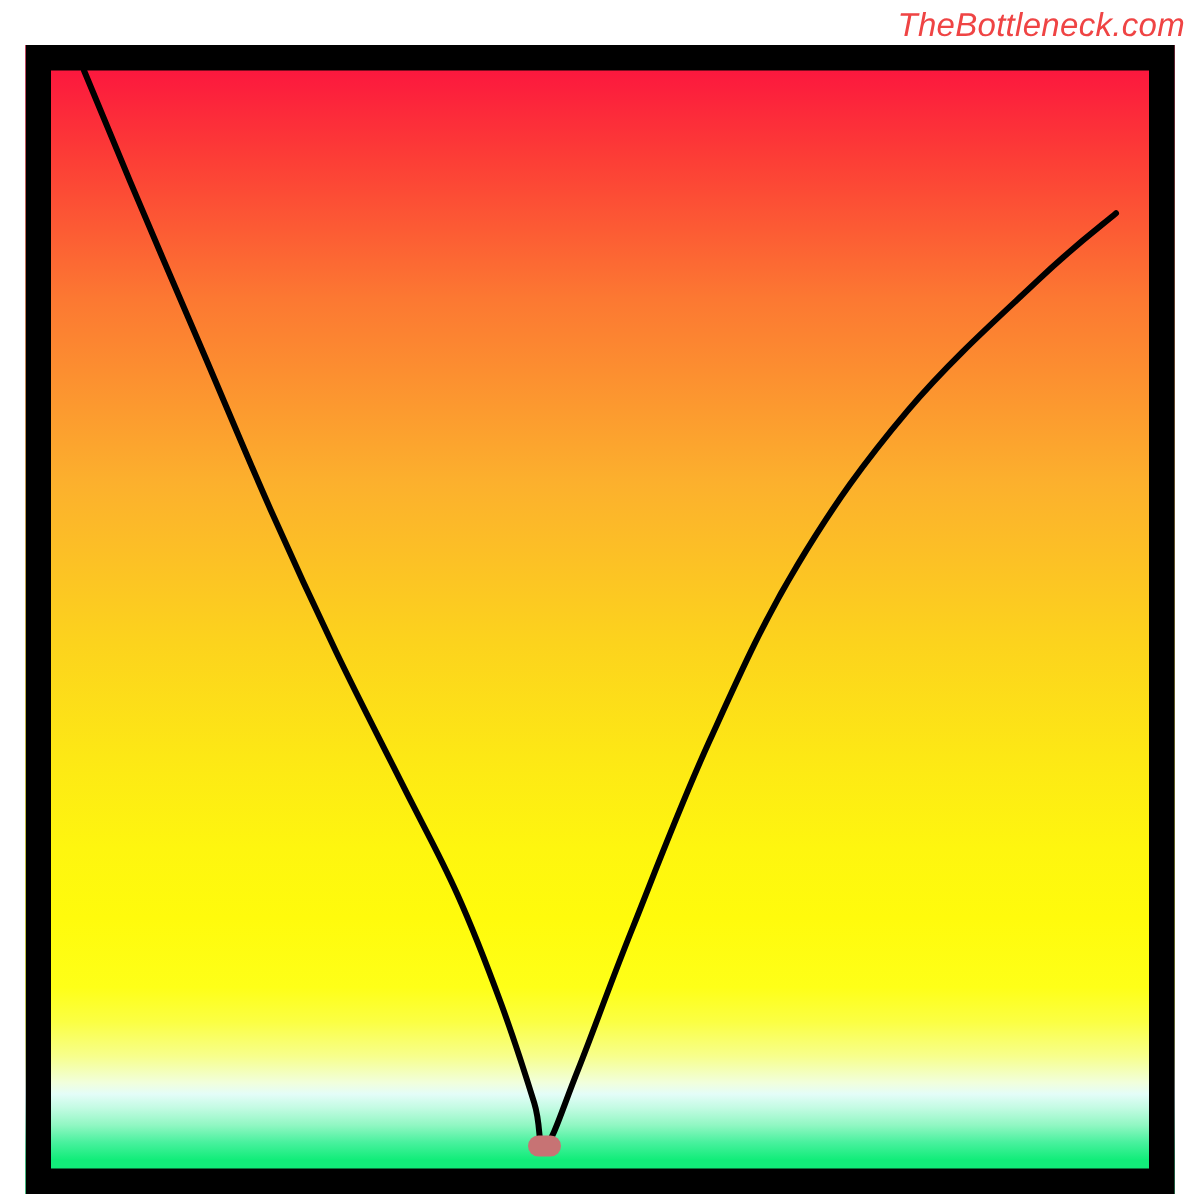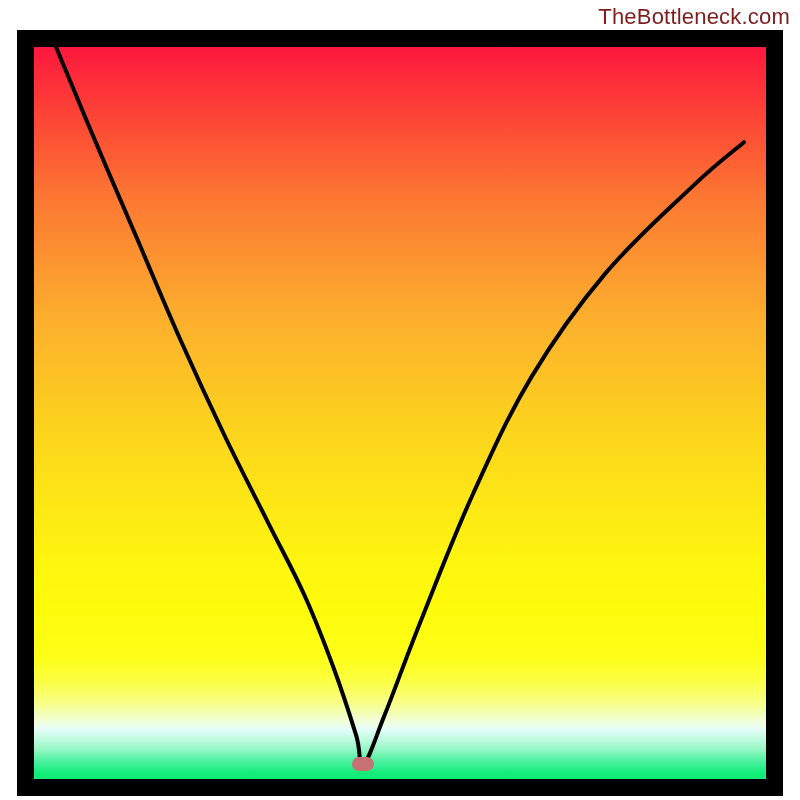--- a/index.html
+++ b/index.html
@@ -9,25 +9,26 @@
     width: 800px;
     height: 800px;
     overflow: hidden;
     position: relative;
     font-family: Arial, Helvetica, sans-serif;
   }
   .attribution {
     position: absolute;
     top: 4px;
     right: 10px;
-    color: #7f1d1d;
+    color: #ef4444;
     font-size: 22px;
     font-weight: 500;
     letter-spacing: 0.2px;
     z-index: 10;
+    font-style: italic;
   }
   .frame {
     position: absolute;
     top: 30px;
     left: 17px;
     width: 766px;
     height: 766px;
     background: #000;
   }
   .gradient {

